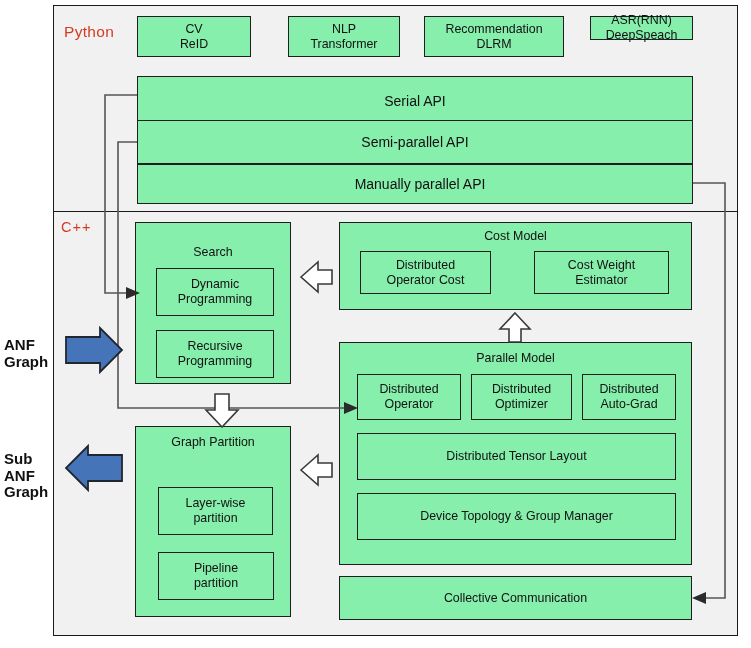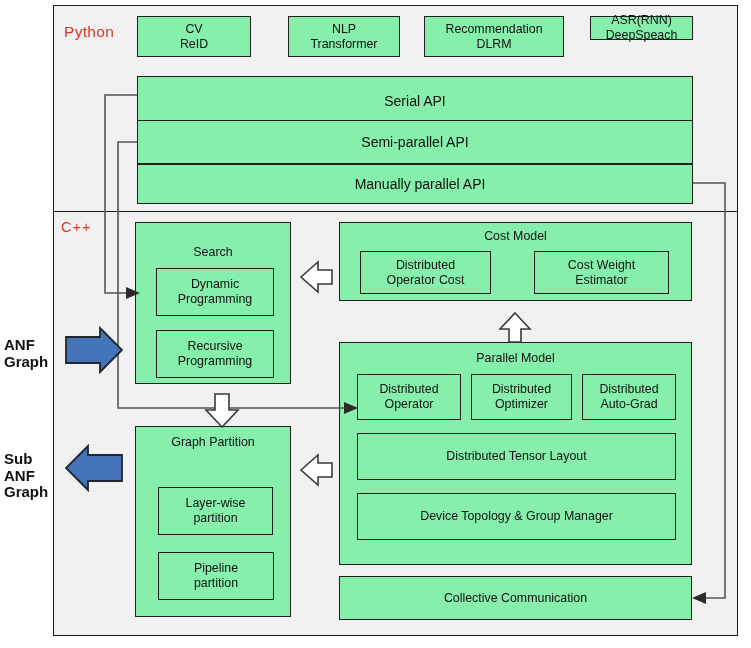--- a/index.html
+++ b/index.html
@@ -88,21 +88,21 @@
       </div>
     </div>
     <div class="box" style="left:20px;top:107px;width:118px;height:48px;">
       <div>
         <div>Recursive</div>
         <div>Programming</div>
       </div>
     </div>
   </div>
 
-  <div class="box grp" style="left:339px;top:222px;width:353px;height:79px;">
+  <div class="box grp" style="left:339px;top:222px;width:353px;height:88px;">
     <div class="grp-title" style="top:6px;">Cost Model</div>
     <div class="box" style="left:20px;top:28px;width:131px;height:43px;">
       <div>
         <div>Distributed</div>
         <div>Operator Cost</div>
       </div>
     </div>
     <div class="box" style="left:194px;top:28px;width:135px;height:43px;">
       <div>
         <div>Cost Weight</div>

